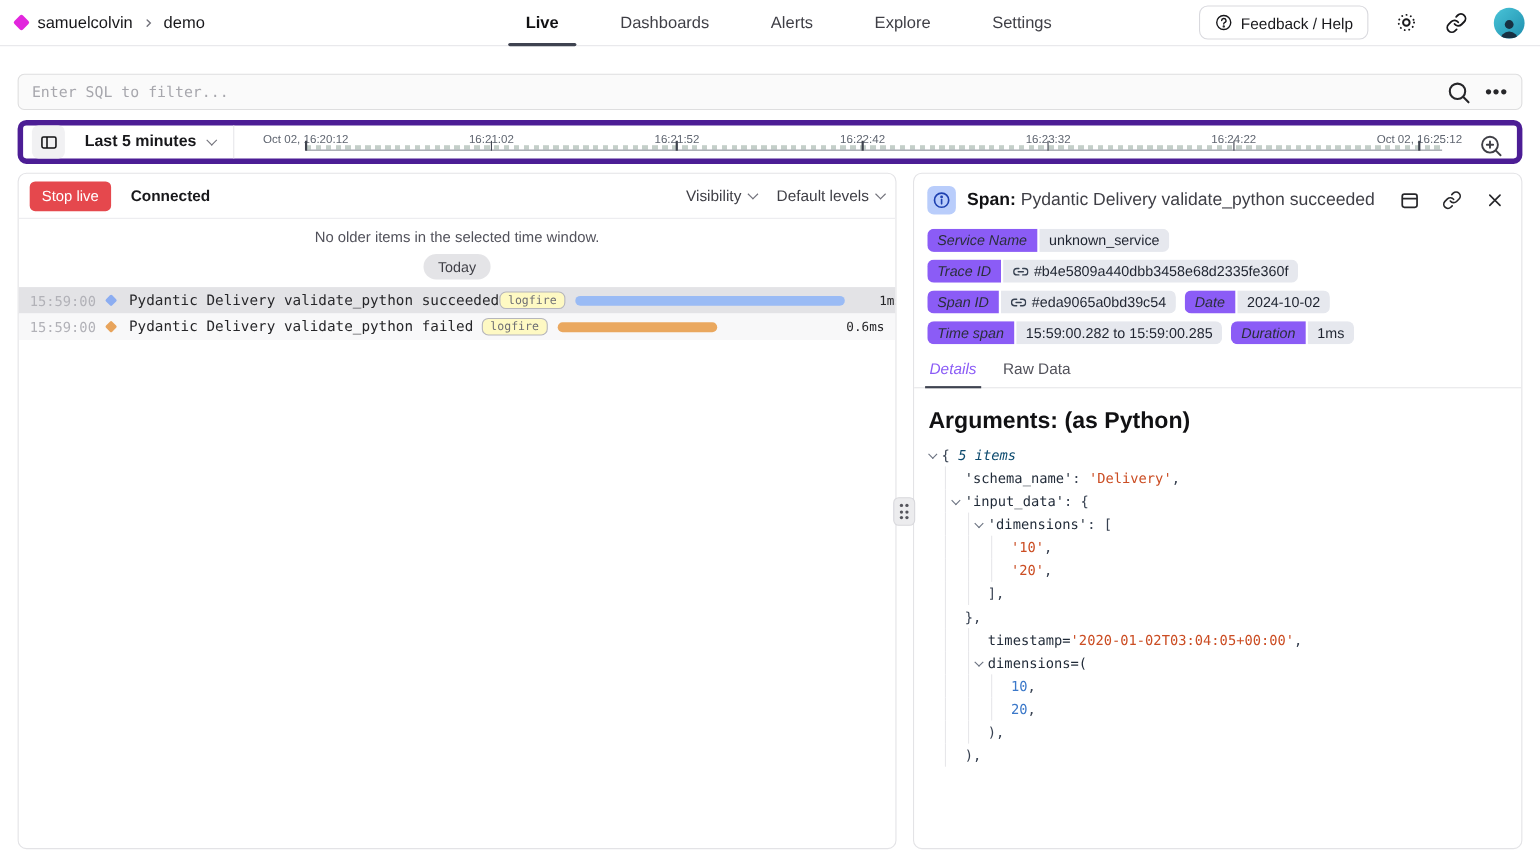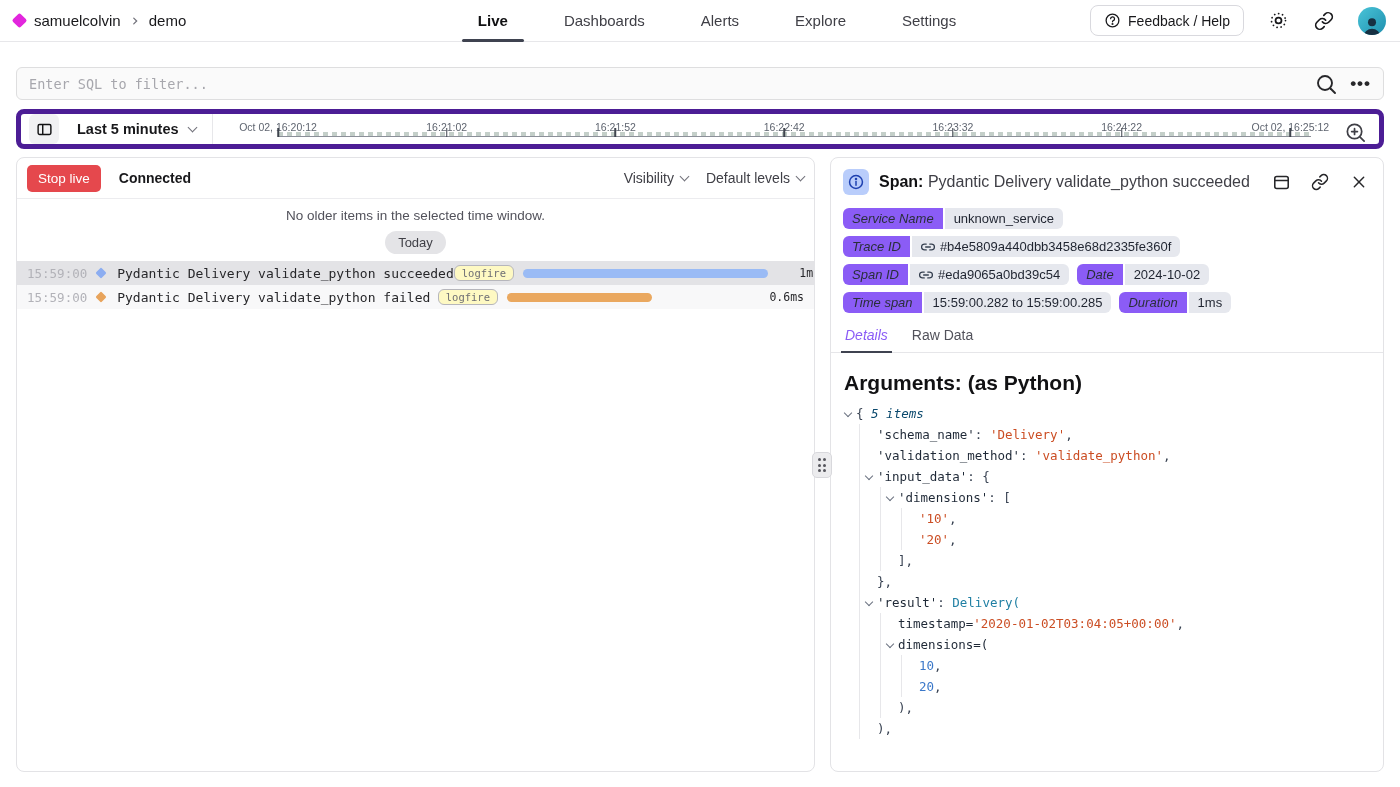--- a/index.html
+++ b/index.html
@@ -348,28 +348,26 @@
         </div>
       </div>
     <div class="tabs" id="tabs">
         <div class="tab active">Details</div>
         <div class="tab">Raw Data</div>
       </div>
     <div class="rp-heading">Arguments: (as Python)</div>
     <div class="code" id="code">
         <div class="code-line" style="padding-left: 12px;"><span class="code-chev" style="left: 1px;"></span><span class="tok-p">{ </span><span class="tok-m">5 items</span></div>
         <div class="code-line" style="padding-left: 33px;"><span class="guide" style="left: 15px;"></span><span class="tok-k">'schema_name'</span><span class="tok-p">: </span><span class="tok-s">'Delivery'</span><span class="tok-p">,</span></div>
-        <div class="code-line" style="padding-left: 33px;"><span class="guide" style="left: 15px;"></span><span class="tok-k">'validation_method'</span><span class="tok-p">: </span><span class="tok-s">'validate_python'</span><span class="tok-p">,</span></div>
         <div class="code-line" style="padding-left: 33px;"><span class="guide" style="left: 15px;"></span><span class="code-chev" style="left: 22px;"></span><span class="tok-k">'input_data'</span><span class="tok-p">: {</span></div>
         <div class="code-line" style="padding-left: 54px;"><span class="guide" style="left: 15px;"></span><span class="guide" style="left: 36px;"></span><span class="code-chev" style="left: 43px;"></span><span class="tok-k">'dimensions'</span><span class="tok-p">: [</span></div>
         <div class="code-line" style="padding-left: 75px;"><span class="guide" style="left: 15px;"></span><span class="guide" style="left: 36px;"></span><span class="guide" style="left: 57px;"></span><span class="tok-s">'10'</span><span class="tok-p">,</span></div>
         <div class="code-line" style="padding-left: 75px;"><span class="guide" style="left: 15px;"></span><span class="guide" style="left: 36px;"></span><span class="guide" style="left: 57px;"></span><span class="tok-s">'20'</span><span class="tok-p">,</span></div>
         <div class="code-line" style="padding-left: 54px;"><span class="guide" style="left: 15px;"></span><span class="guide" style="left: 36px;"></span><span class="tok-p">],</span></div>
         <div class="code-line" style="padding-left: 33px;"><span class="guide" style="left: 15px;"></span><span class="tok-p">},</span></div>
-        <div class="code-line" style="padding-left: 33px;"><span class="guide" style="left: 15px;"></span><span class="code-chev" style="left: 22px;"></span><span class="tok-k">'result'</span><span class="tok-p">: </span><span class="tok-c">Delivery(</span></div>
         <div class="code-line" style="padding-left: 54px;"><span class="guide" style="left: 15px;"></span><span class="guide" style="left: 36px;"></span><span class="tok-k">timestamp=</span><span class="tok-s">'2020-01-02T03:04:05+00:00'</span><span class="tok-p">,</span></div>
         <div class="code-line" style="padding-left: 54px;"><span class="guide" style="left: 15px;"></span><span class="guide" style="left: 36px;"></span><span class="code-chev" style="left: 43px;"></span><span class="tok-k">dimensions=(</span></div>
         <div class="code-line" style="padding-left: 75px;"><span class="guide" style="left: 15px;"></span><span class="guide" style="left: 36px;"></span><span class="guide" style="left: 57px;"></span><span class="tok-n">10</span><span class="tok-p">,</span></div>
         <div class="code-line" style="padding-left: 75px;"><span class="guide" style="left: 15px;"></span><span class="guide" style="left: 36px;"></span><span class="guide" style="left: 57px;"></span><span class="tok-n">20</span><span class="tok-p">,</span></div>
         <div class="code-line" style="padding-left: 54px;"><span class="guide" style="left: 15px;"></span><span class="guide" style="left: 36px;"></span><span class="tok-p">),</span></div>
         <div class="code-line" style="padding-left: 33px;"><span class="guide" style="left: 15px;"></span><span class="tok-p">),</span></div>
       </div>
   </section>
 </main>
 

